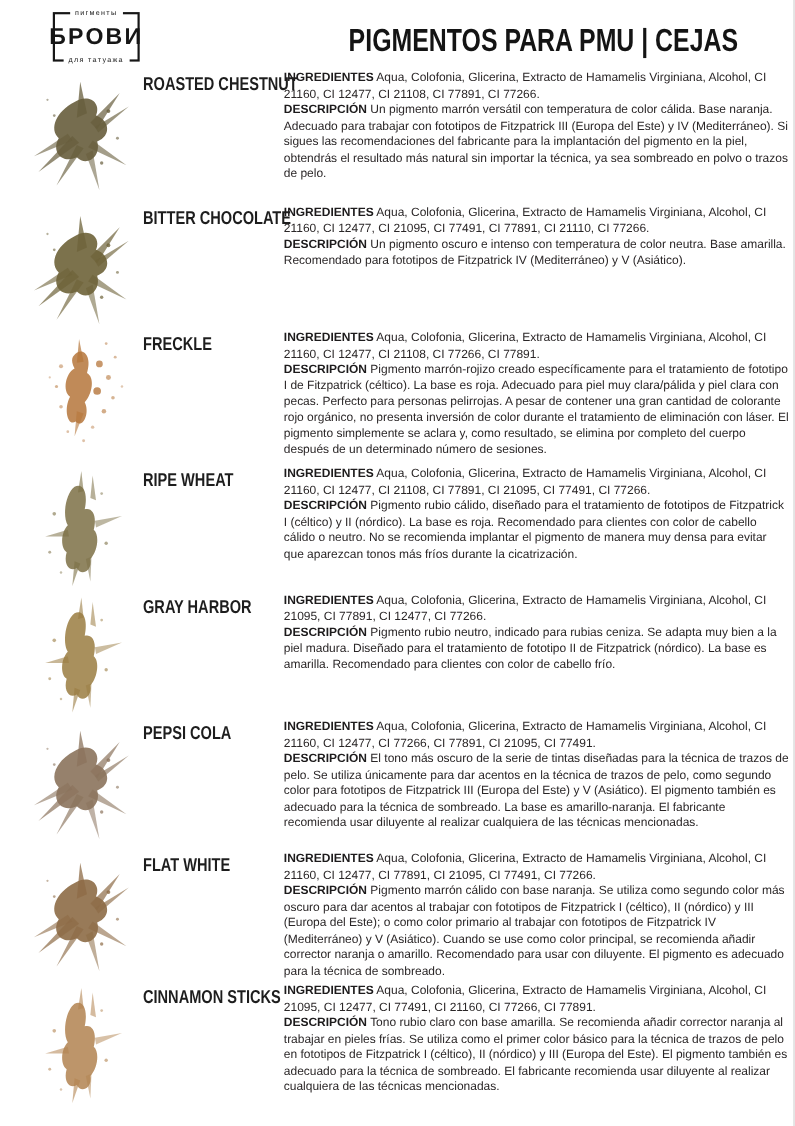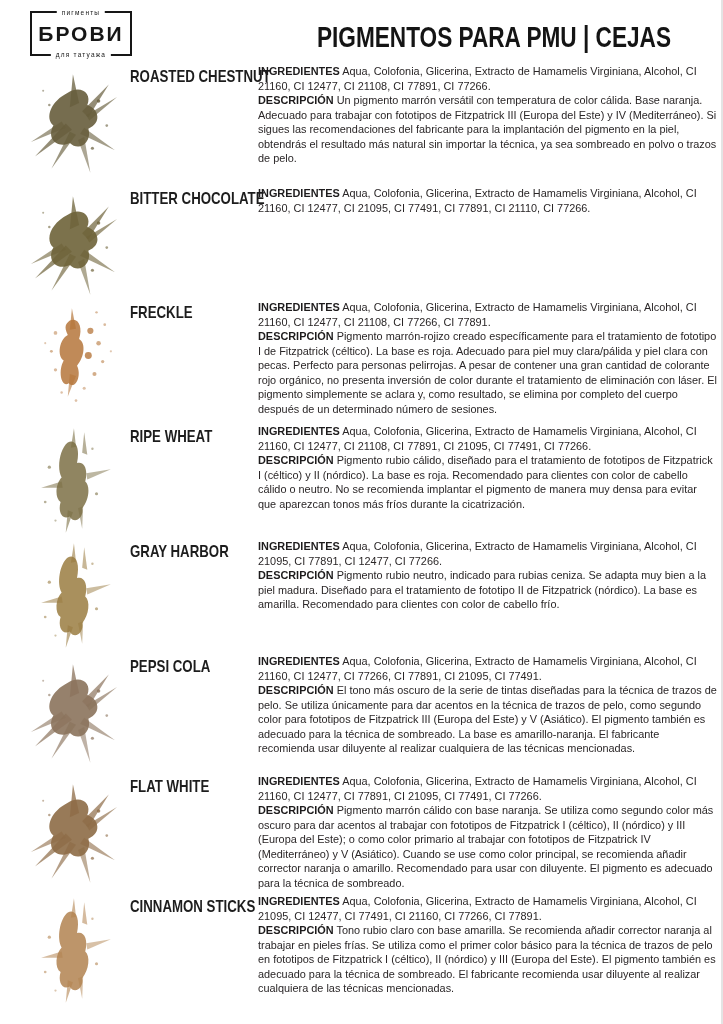--- a/index.html
+++ b/index.html
@@ -8,22 +8,22 @@
     width:723px;height:1024px;
     background:#ffffff;
     font-family:"Liberation Sans",sans-serif;
     color:#231f20;
     overflow:hidden;
     border-right:2px solid #e4e4e4;
     box-sizing:border-box;
   }
   
   .logo{
-    position:absolute;left:30px;top:11px;
-    width:102px;height:45px;
+    position:absolute;left:48px;top:11px;
+    width:79px;height:45px;
     border:2.5px solid #161616;
     box-sizing:border-box;
   }
   .logo-brand{
     width:100%;height:100%;
     display:flex;align-items:center;justify-content:center;
     font-weight:bold;font-size:21px;letter-spacing:2px;color:#161616;
   }
   .logo-small{
     position:absolute;left:50%;transform:translateX(-50%);
@@ -135,20 +135,21 @@
     </div>
   </section>
 
   <section class="row" style="top:186px;">
     <svg class="swatch" viewBox="0 0 100 115">
         <use href="#splatA" fill="#6e6339"></use>
       </svg>
     <h2 class="pname"><span class="cond-left">BITTER CHOCOLATE</span></h2>
     <div class="ptext">
       <p><b>INGREDIENTES</b> <span>Aqua, Colofonia, Glicerina, Extracto de Hamamelis Virginiana, Alcohol, CI 21160, CI 12477, CI 21095, CI 77491, CI 77891, CI 21110, CI 77266.</span></p>
+      <p><b>DESCRIPCIÓN</b> <span>Un pigmento oscuro e intenso con temperatura de color neutra. Base amarilla. Recomendado para fototipos de Fitzpatrick IV (Mediterráneo) y V (Asiático).</span></p>
     </div>
   </section>
 
   <section class="row" style="top:300px;">
     <svg class="swatch" viewBox="0 0 100 115">
         <use href="#splatB" fill="#b5763b"></use>
       </svg>
     <h2 class="pname"><span class="cond-left">FRECKLE</span></h2>
     <div class="ptext">
       <p><b>INGREDIENTES</b> <span>Aqua, Colofonia, Glicerina, Extracto de Hamamelis Virginiana, Alcohol, CI 21160, CI 12477, CI 21108, CI 77266, CI 77891.</span></p>

